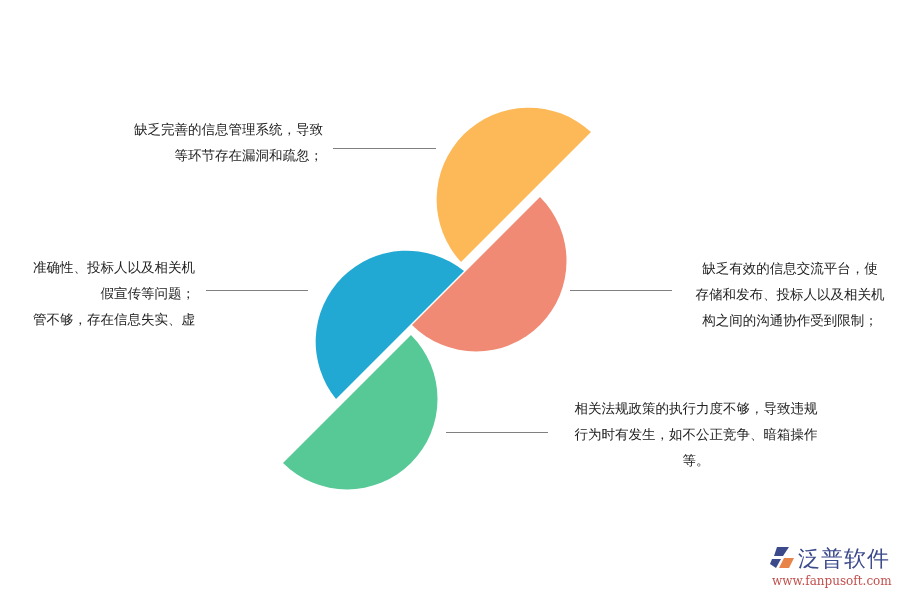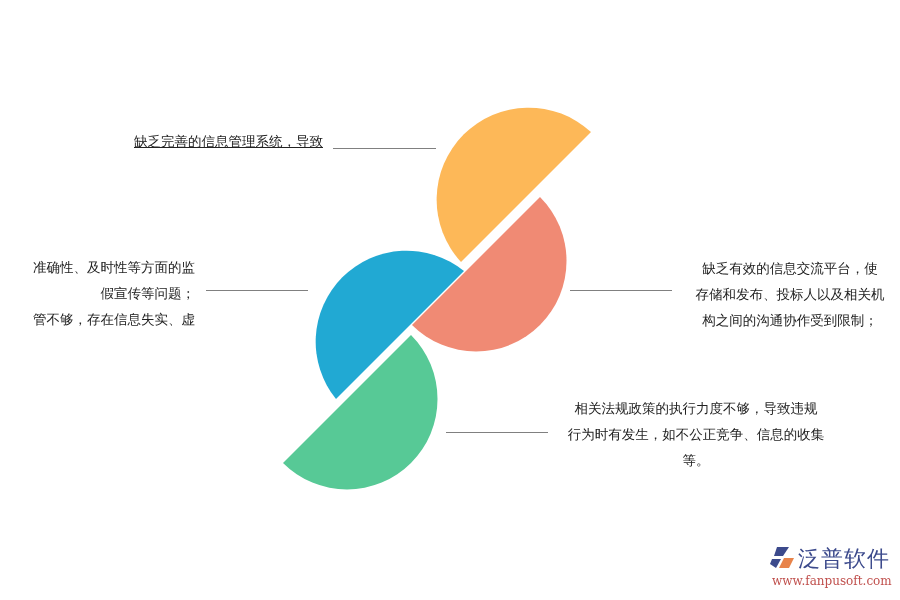--- a/index.html
+++ b/index.html
@@ -30,39 +30,40 @@
   <path id="seg-left" d="M 464 271 L 336 399 A 91 91 0 0 1 464 271 Z" fill="#21A9D3"></path>
 
   <path id="seg-bottom" d="M 283 463 L 411 335 A 90 90 0 0 1 283 463 Z" fill="#57C996"></path>
 </svg>
 
 <div class="connector" style="left: 333px; top: 148px; width: 103px; background: rgb(128, 128, 128);"></div>
 <div class="connector" style="left: 206px; top: 290px; width: 102px; background: rgb(128, 128, 128);"></div>
 <div class="connector" style="left: 570px; top: 290px; width: 102px; background: rgb(128, 128, 128);"></div>
 <div class="connector" style="left: 446px; top: 432px; width: 102px; background: rgb(128, 128, 128);"></div>
 
-<div class="text-block align-right" style="left:100px; top:128px; width:223px;text-decoration:underline;">
+<div class="text-block align-right" style="left:100px; top:116px; width:223px;">
   <span class="line">缺乏完善的信息管理系统，导致</span>
+  <span class="line">等环节存在漏洞和疏忽；</span>
 </div>
 
 <div class="text-block align-right" style="left:0px; top:254px; width:195px;">
-  <span class="line">准确性、及时性等方面的监</span>
+  <span class="line">准确性、投标人以及相关机</span>
   <span class="line">假宣传等问题；</span>
   <span class="line">管不够，存在信息失实、虚</span>
 </div>
 
 <div class="text-block align-left" style="left:685px; top:255px; width:210px;">
   <span class="line">缺乏有效的信息交流平台，使</span>
   <span class="line">存储和发布、投标人以及相关机</span>
   <span class="line">构之间的沟通协作受到限制；</span>
 </div>
 
 <div class="text-block align-left" style="left:561px; top:397px; width:270px;font-family:Liberation Mono, monospace;">
   <span class="line">相关法规政策的执行力度不够，导致违规</span>
-  <span class="line">行为时有发生，如不公正竞争、信息的收集</span>
+  <span class="line">行为时有发生，如不公正竞争、暗箱操作</span>
   <span class="line">等。</span>
 </div>
 
 <div class="logo">
   <svg class="logo-icon" viewBox="0 0 26 24" xmlns="http://www.w3.org/2000/svg">
     <path d="M 7 1 L 19 1 L 13 10 L 4 10 Z" fill="#3C4A8C"></path>
     <path d="M 2 13 L 11 13 L 6 22 L 0 18 Z" fill="#3C4A8C"></path>
     <path d="M 14 12 L 24 12 L 19 22 L 9 22 Z" fill="#E8834A"></path>
   </svg>
   <span class="logo-name">泛普软件</span>

